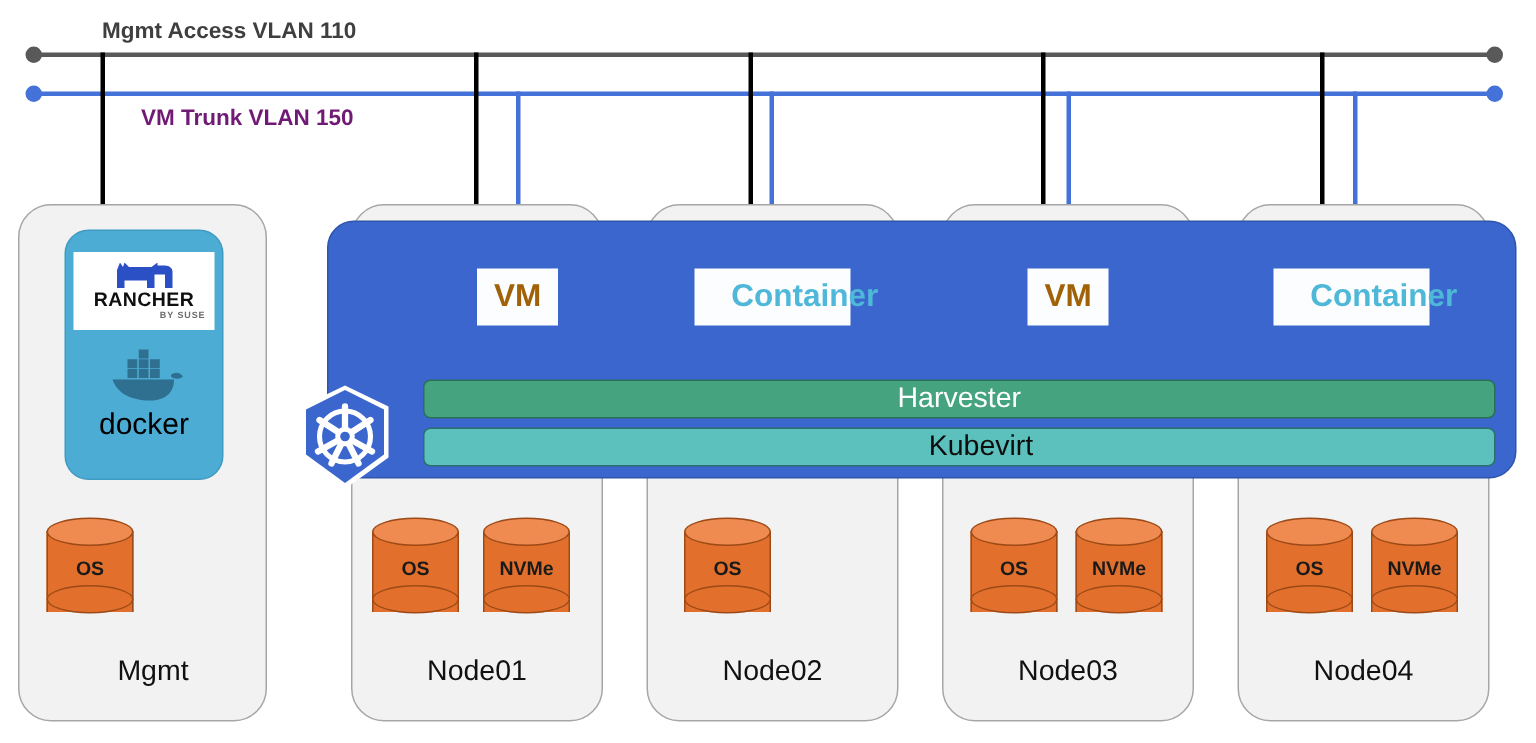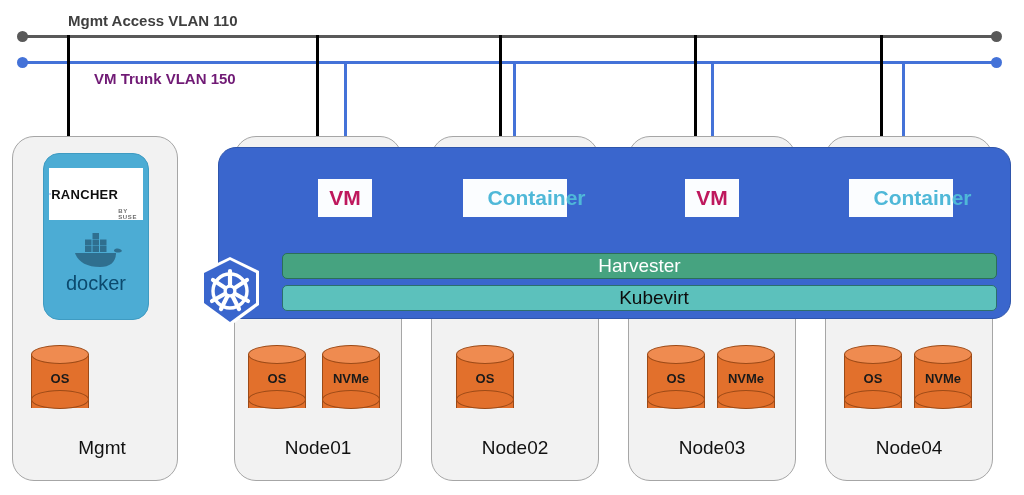--- a/index.html
+++ b/index.html
@@ -72,21 +72,21 @@
     background: #4cacd4;
     border: 1.5px solid #3f9bc2;
     border-radius: 16px;
     box-sizing: border-box;
   }
   .rancher-logo {
     position: absolute;
     background: #ffffff;
     box-sizing: border-box;
     display: flex;
-    flex-direction: row;
+    flex-direction: column;
     align-items: center;
     justify-content: center;
   }
   .rancher-word {
     font-size: 13px;
     font-weight: bold;
     letter-spacing: 0.3px;
     color: #0f0f0f;
     line-height: 1;
   }
@@ -97,21 +97,21 @@
     color: #6b6b6b;
     margin-top: 2px;
     align-self: flex-end;
     margin-right: 6px;
   }
   .docker-word {
     position: absolute;
     left: 0; right: 0;
     text-align: center;
     font-size: 20px;
-    color: #0c4a6e;
+    color: #000000;
     font-family: "Liberation Sans", sans-serif;
   }
 
   
   .harv-panel {
     position: absolute;
     background: #3a66cd;
     border: 1.5px solid #2f55ab;
     border-radius: 18px;
     box-sizing: border-box;
@@ -119,21 +119,21 @@
   .wl-box {
     position: absolute;
     background: #fbfdff;
     box-sizing: border-box;
     display: flex;
     align-items: center;
     justify-content: center;
     font-size: 21px;
     font-weight: bold;
   }
-  .wl-vm { color: #be185d; }
+  .wl-vm { color: #a16207; }
   .wl-container { color: #4fb8d8; padding-left: 43px; }
 
   .stack-bar {
     position: absolute;
     border-radius: 5px;
     box-sizing: border-box;
     display: flex;
     align-items: center;
     justify-content: center;
     font-size: 19px;

